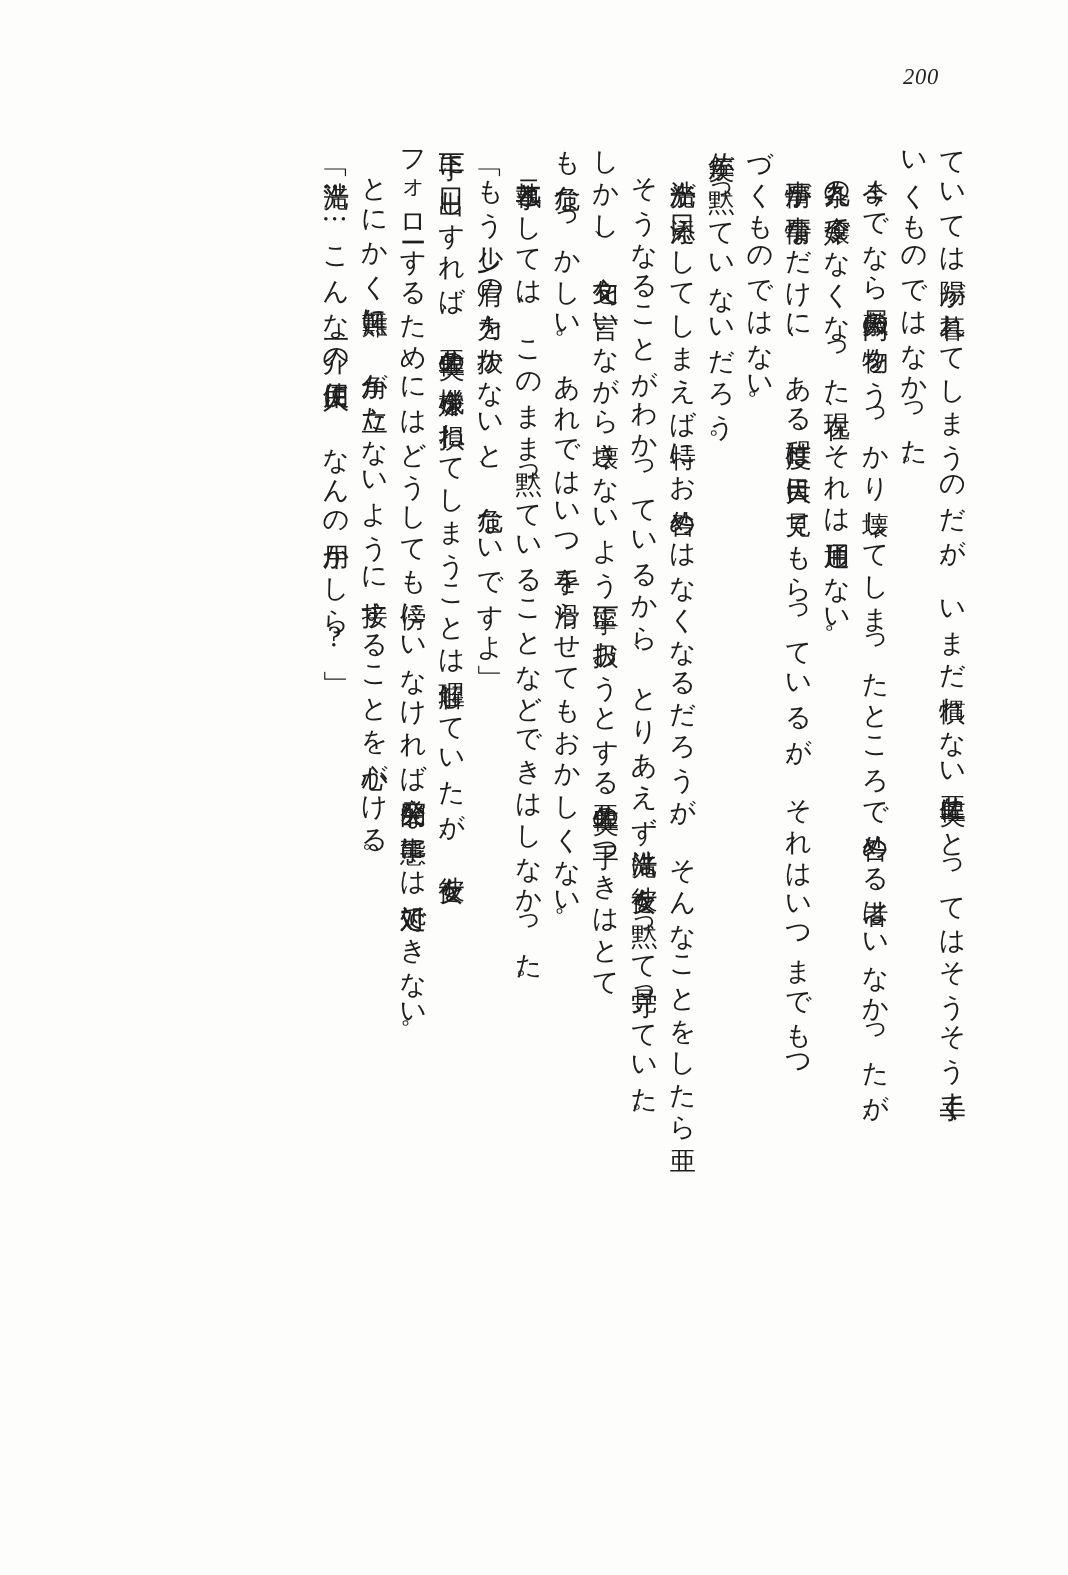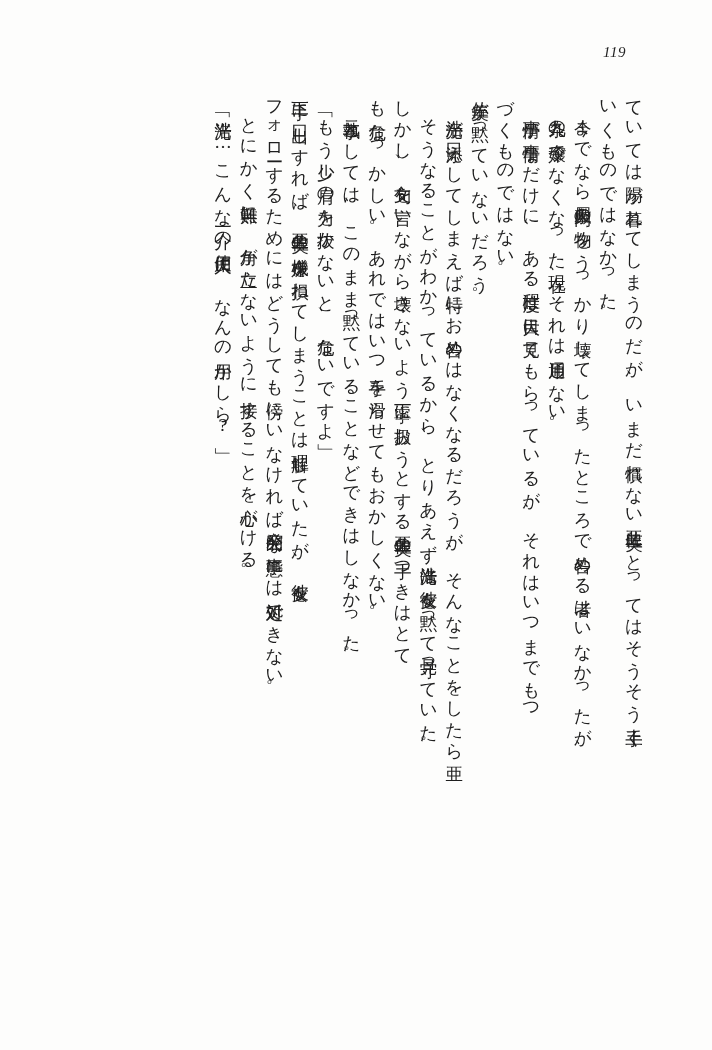--- a/index.html
+++ b/index.html
@@ -55,21 +55,21 @@
   }
   .vline.indent {
     padding-top: 18px;
   }
 </style>
 </head>
 <body>
 
 <div class="page">
 
-  <div class="page-number">119</div>
+  <div class="page-number">200</div>
 
   <div class="text-block">
     <div class="vline">ていては陽が暮れてしまうのだが、いまだ慣れない亜佐美にとってはそうそう上手く</div>
     <div class="vline">いくものではなかった。</div>
     <div class="vline indent">今までなら屋敷内の物をうっかり壊してしまったところで咎める者はいなかったが、</div>
     <div class="vline indent">九条の令嬢でなくなった現在、それは通用しない。</div>
     <div class="vline indent">事情が事情なだけに、ある程度は大目に見てもらっているが、それはいつまでもつ</div>
     <div class="vline">づくものではない。</div>
     <div class="vline">佐美が黙っていないだろう。</div>
     <div class="vline indent">浩光が口添えしてしまえば特にお咎めはなくなるだろうが、そんなことをしたら亜</div>

